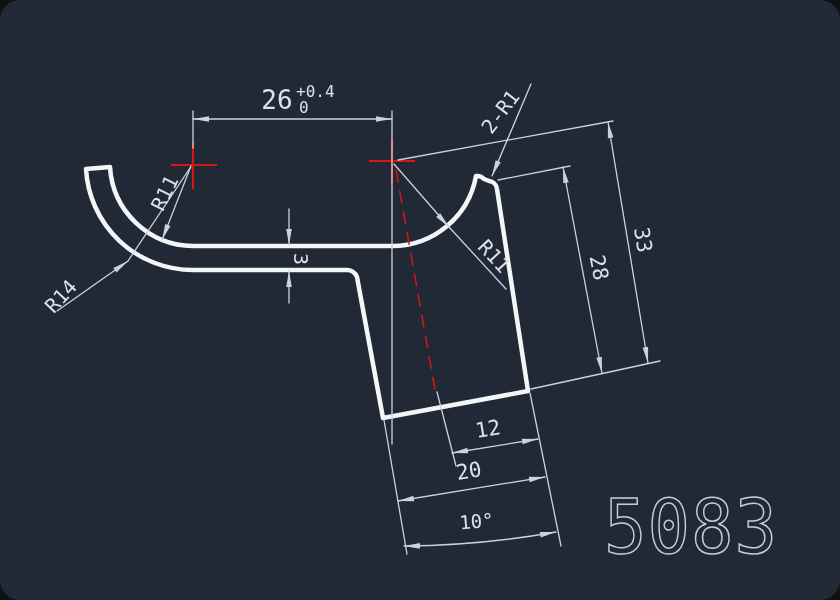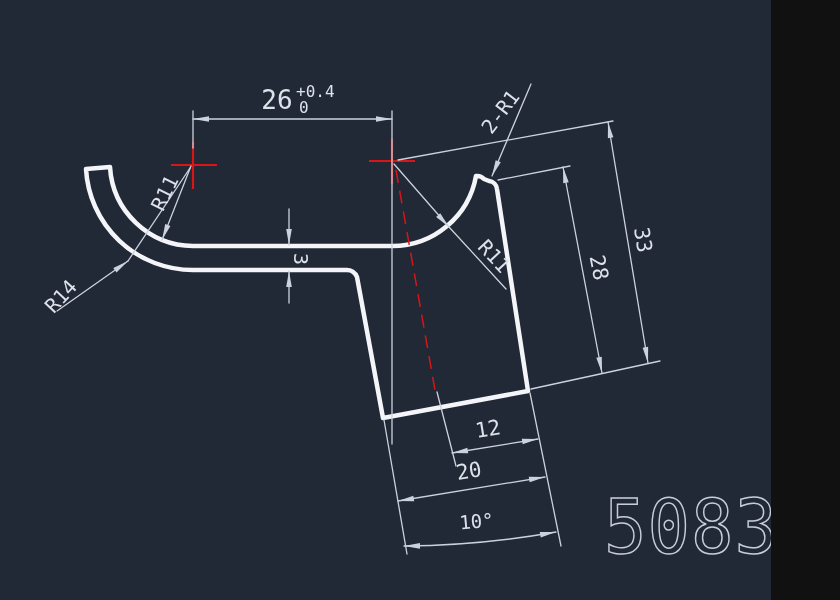--- a/index.html
+++ b/index.html
@@ -1,21 +1,22 @@
 <!DOCTYPE html>
 <html style="--background: #212836; --outline: #f3f5f9; --dim: #ccd2dd; --text: #dde2ea; --red: #d91616; --part_number: #c7cdd8;"><head>
 <meta charset="utf-8">
 <style>
   html,body{margin:0;padding:0;background:#111;}
   .canvas{
     position:relative;
-    width:771px;height:600px;
+    width:840px;height:600px;
     background:var(--background,#212836);
     overflow:hidden;
     font-family:"DejaVu Sans Mono", monospace;
+    border-radius:20px;
   }
   svg{display:block}
   .outline{stroke:var(--outline,#f3f5f9);stroke-width:4.5;fill:none;stroke-linejoin:round;stroke-linecap:round}
   .dim{stroke:var(--dim,#ccd2dd);stroke-width:1.3;fill:none;stroke-linecap:round}
   .red{stroke:var(--red,#d91616);stroke-width:2.2;fill:none}
   .reddash{stroke:var(--red,#d91616);stroke-width:1.5;stroke-dasharray:13 8;fill:none}
   .ah{fill:var(--dim,#ccd2dd);stroke:none}
   text.dtx{fill:var(--text,#dde2ea);font-family:"DejaVu Sans Mono",monospace}
   text.pn{fill:none;stroke:var(--part_number,#c7cdd8);stroke-width:1.5;font-size:75px;letter-spacing:1px;font-family:"DejaVu Sans Mono",monospace}
 </style>

